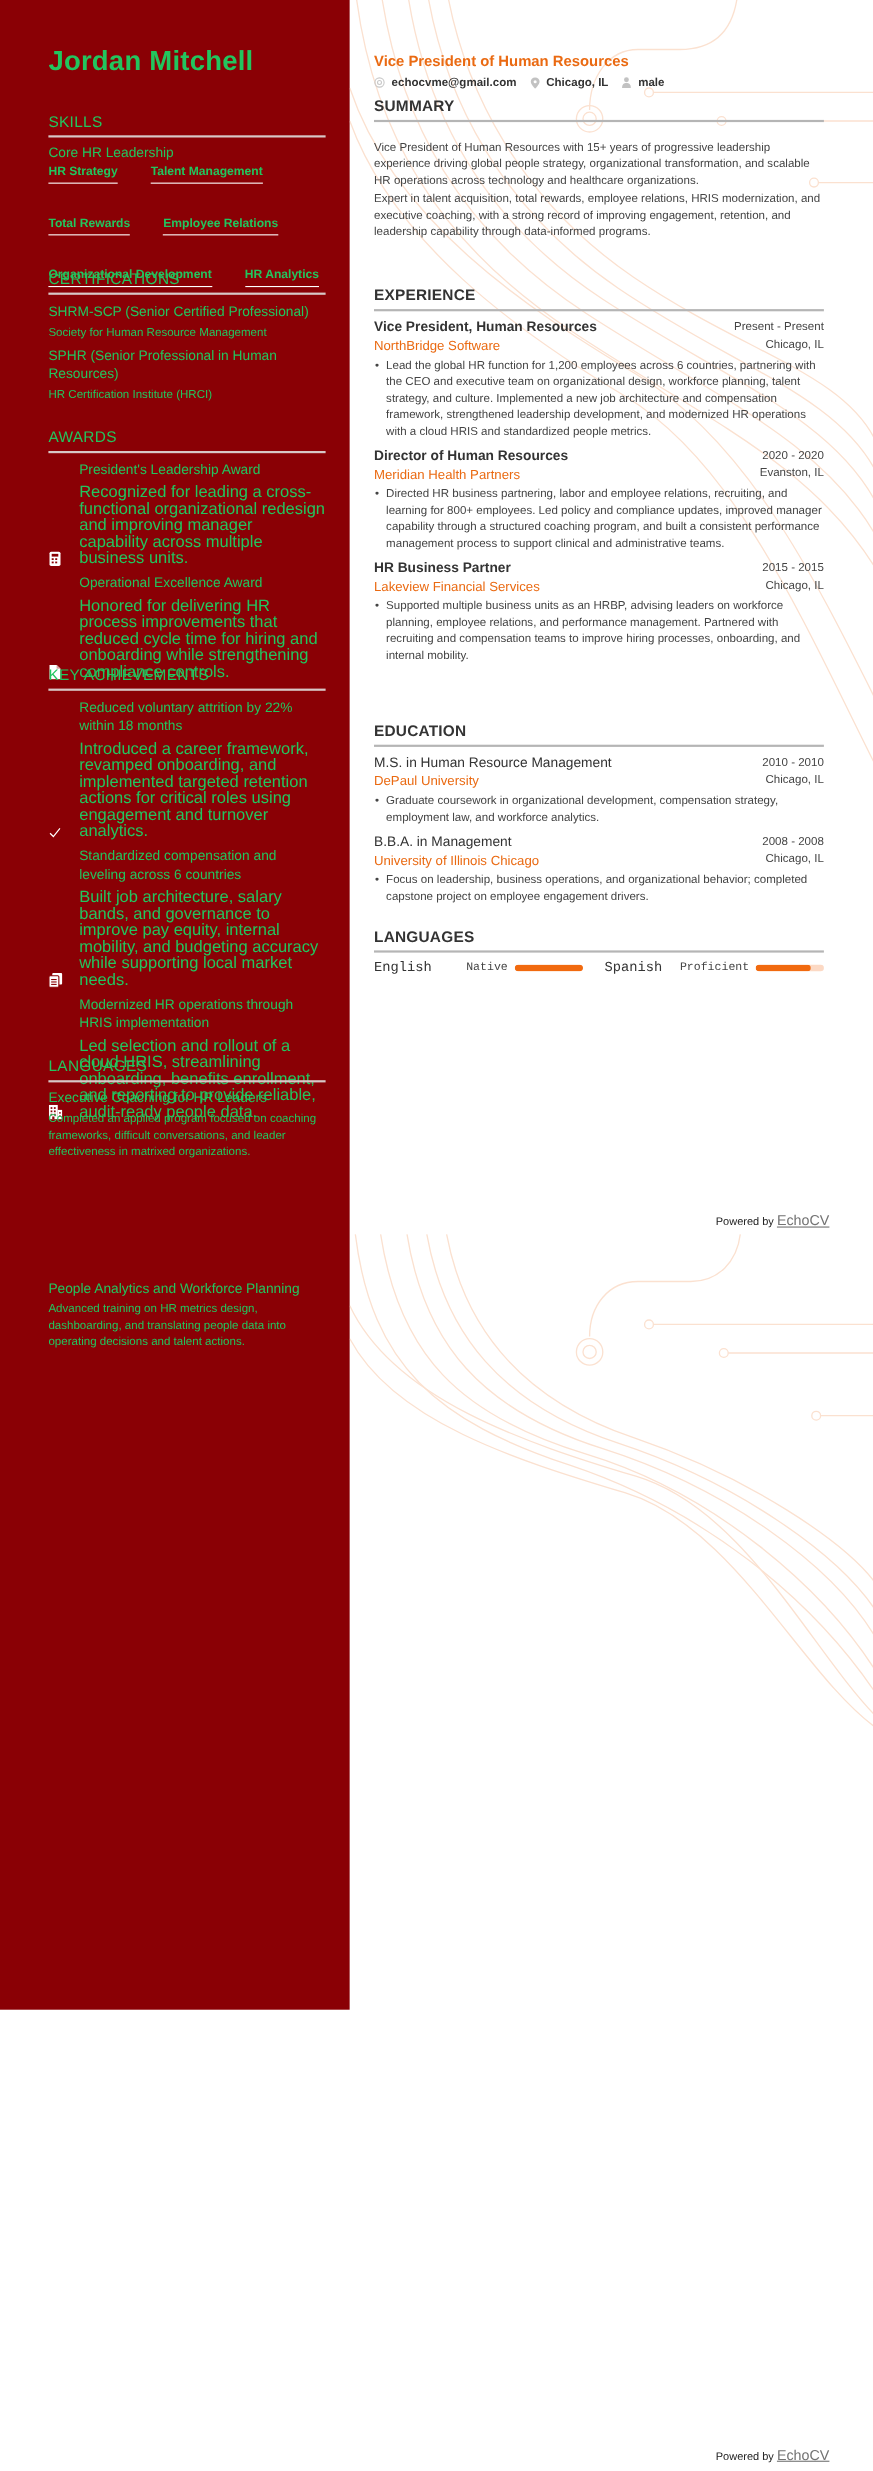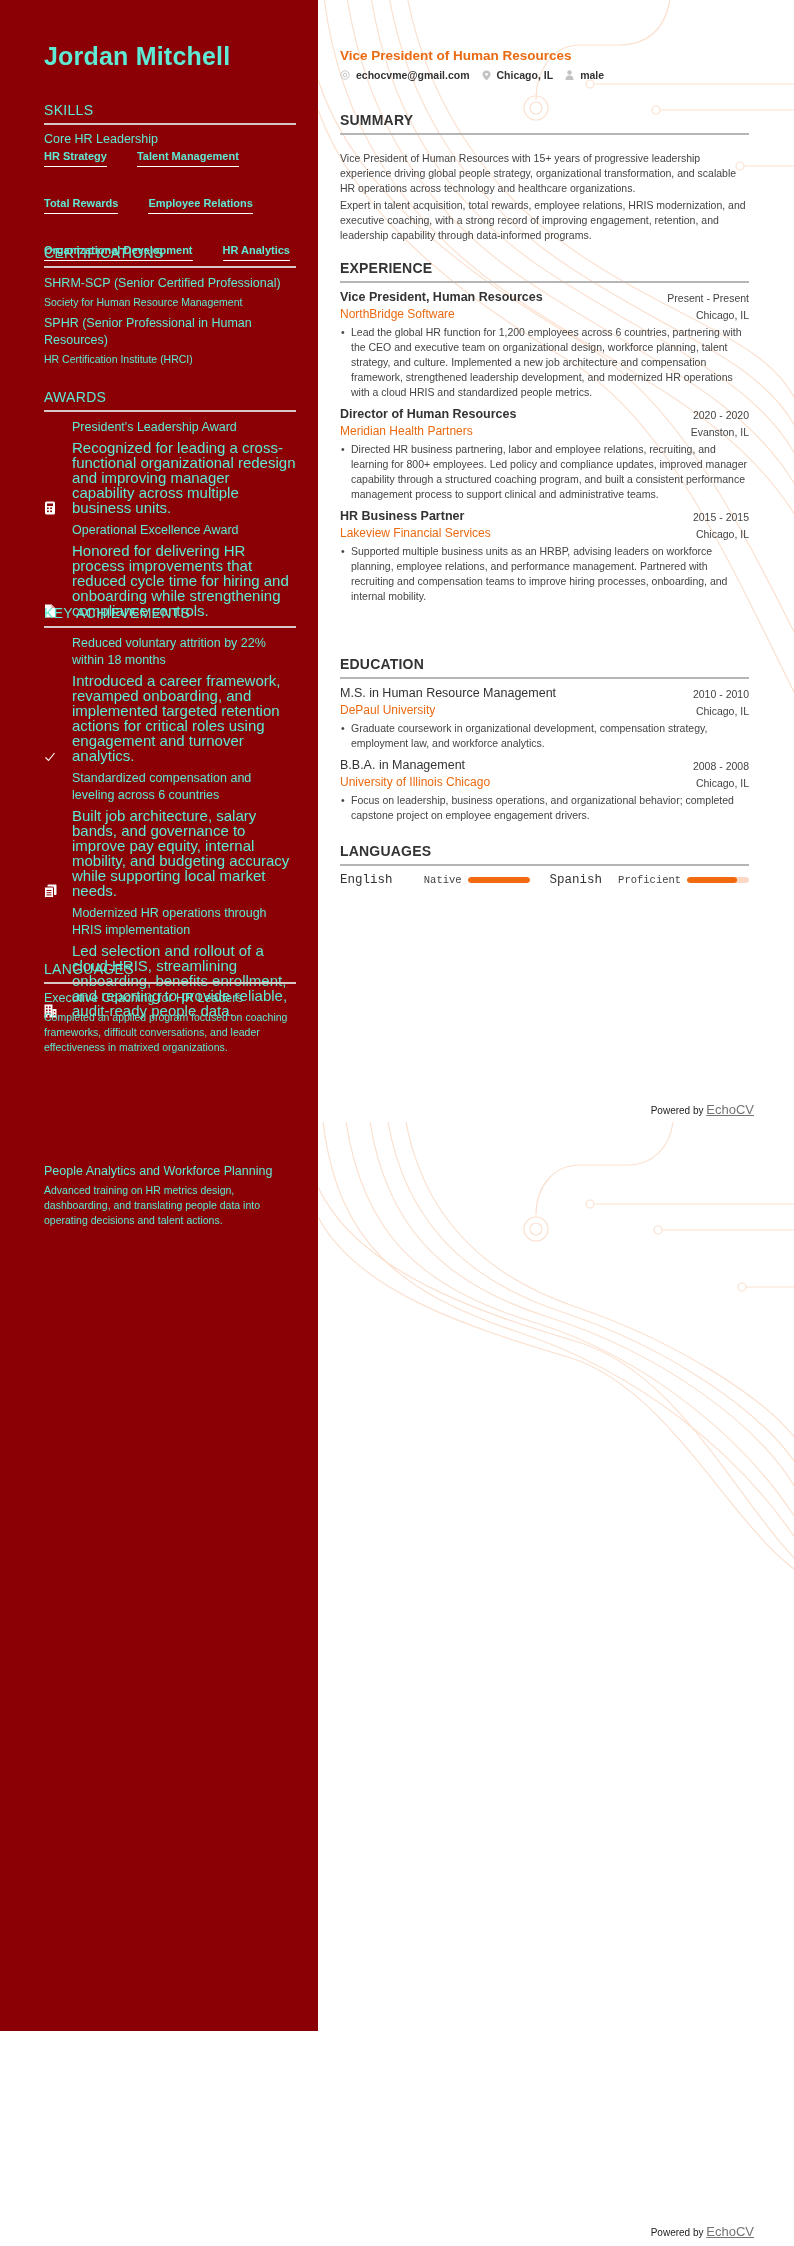--- a/index.html
+++ b/index.html
@@ -1,21 +1,21 @@
 <!DOCTYPE html>
 <html><head>
 <meta charset="utf-8">
 <style>
   * { box-sizing: border-box; margin: 0; padding: 0; }
   html, body { width: 794px; height: 2246px; background: #ffffff; }
   body { position: relative; font-family: "Liberation Sans", sans-serif; overflow: hidden; }
 
   .sidebar {
-    position: absolute; left: 0; top: 0; width: 318px; height: 2031px;
-    background: #8a0005; color: #5eead4;
+    position: absolute; left: 0; top: 0; width: 318px; height: 1827px;
+    background: #8a0005; color: #22c55e;
   }
   .main {
     position: absolute; left: 318px; top: 0; width: 476px; height: 2246px; background: #ffffff;
   }
   .bg-art { position: absolute; left: 0; width: 476px; pointer-events: none; }
 
   
   .name { position: absolute; left: 44px; top: 42px; font-size: 25px; font-weight: bold; letter-spacing: 0.2px; }
   .sb-section { position: absolute; left: 44px; width: 252px; }
   .sb-title { font-size: 14px; font-weight: normal; letter-spacing: 0.3px; padding-bottom: 5px; border-bottom: 2px solid #d8c7c7; }
@@ -33,21 +33,21 @@
   .train-desc { font-size: 10.5px; line-height: 15px; margin-top: 5px; }
 
   
   .m-abs { position: absolute; left: 22px; width: 409px; }
   .job-title-head { font-size: 13.5px; font-weight: bold; color: #ea6a12; }
   .contact { display: flex; align-items: center; gap: 8px; margin-top: 6px; font-size: 10.5px; font-weight: bold; color: #333; }
   .contact .ci { display: flex; align-items: center; gap: 6px; margin-right: 4px; }
   .m-title { font-size: 14px; color: #333; letter-spacing: 0.2px; padding-bottom: 5px; border-bottom: 2px solid #b5b5b5; }
   .summary { font-size: 10.5px; line-height: 15px; color: #444; margin-top: 16px; }
   .exp { margin-top: 7px; }
-  .row { display: flex; justify-content: space-between; align-items: flex-end; }
+  .row { display: flex; justify-content: space-between; align-items: center; }
   .exp-role { font-size: 12.5px; font-weight: bold; color: #333; }
   .edu-degree { font-size: 12.5px; color: #333; }
   .exp-date { font-size: 10.5px; color: #444; }
   .exp-company { font-size: 12px; color: #ea6a12; margin-top: 3px; }
   .exp-loc { font-size: 10.5px; color: #444; }
   .bullets { list-style: none; margin-top: 4px; }
   .bullets li { position: relative; padding-left: 11px; font-size: 10.5px; line-height: 15px; color: #444; }
   .bullets li::before { content: "•"; position: absolute; left: 1px; top: 0; }
   .langs { display: flex; align-items: center; margin-top: 7px; font-family: Liberation Mono, monospace; }
   .lang-name { font-size: 12.5px; color: #333; width: 88px; }
@@ -250,21 +250,21 @@
       <span class="ci">
         <svg width="9" height="10" viewBox="0 0 9 10">
             <circle cx="4.5" cy="2.5" r="2.2" fill="#c2c2c2"></circle>
             <path d="M0.5 10 C 0.5 6.5 2.3 5.5 4.5 5.5 C 6.7 5.5 8.5 6.5 8.5 10 Z" fill="#c2c2c2"></path>
           </svg>
         <span>male</span>
       </span>
     </div>
   </div>
 
-  <section class="m-abs" style="top:112px">
+  <section class="m-abs" style="top:88px">
     <h2 class="m-title">SUMMARY</h2>
     <p class="summary">Vice President of Human Resources with 15+ years of progressive leadership experience driving global people strategy, organizational transformation, and scalable HR operations across technology and healthcare organizations.</p>
     <p class="summary" style="margin-top:2px">Expert in talent acquisition, total rewards, employee relations, HRIS modernization, and executive coaching, with a strong record of improving engagement, retention, and leadership capability through data-informed programs.</p>
   </section>
 
   <section class="m-abs" style="top:260px">
     <h2 class="m-title">EXPERIENCE</h2>
 
     <div class="exp">
       <div class="row">

